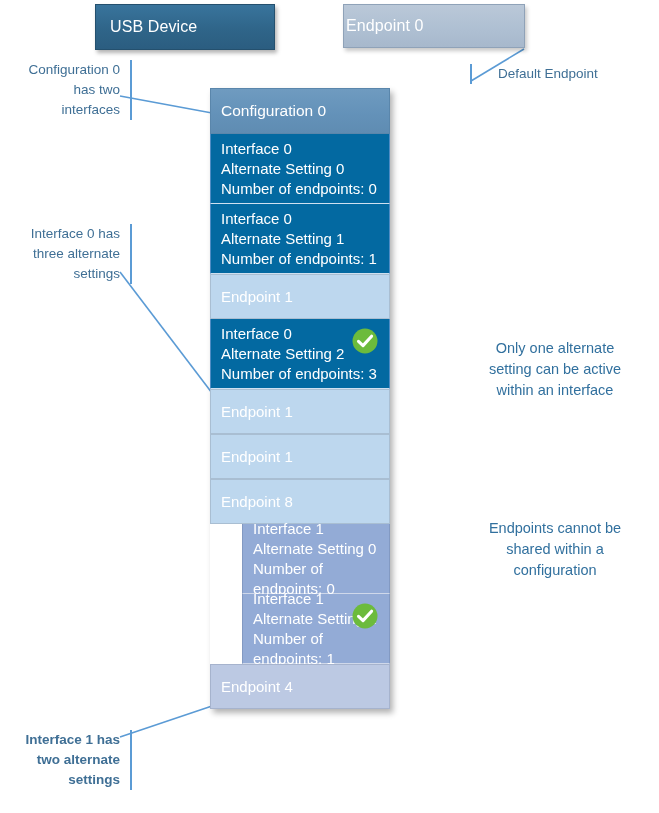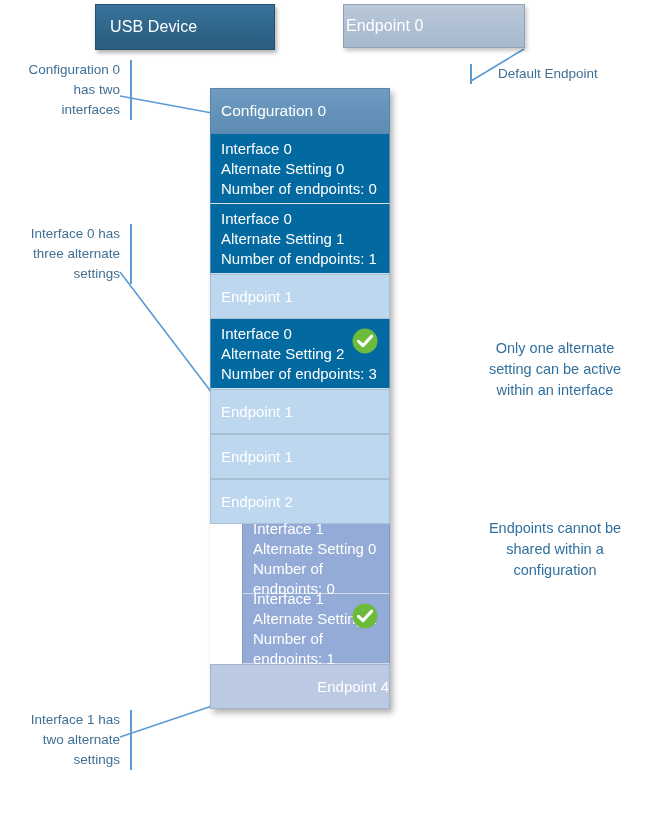--- a/index.html
+++ b/index.html
@@ -135,21 +135,20 @@
 
   
   .row-ep-muted {
     height: 45px;
     background: #bcc9e3;
     border-left: 1px solid #a6b3cd;
     border-right: 1px solid #a6b3cd;
     border-bottom: 1px solid #a6b3cd;
     border-top: 1px solid #a6b3cd;
     justify-content: center;
-    text-align: right;
   }
 
   .row-last {
     border-bottom: 1px solid #a6b3cd;
   }
 
   
   .check-badge {
     position: absolute;
     right: 11px;
@@ -178,21 +177,21 @@
   }
   .anno-plain {
     text-align: center;
     color: #31709e;
     font-size: 14.5px;
     line-height: 21px;
   }
 
   .a-config  { left: 10px;  top: 60px;  width: 110px; }
   .a-iface0  { left: 8px;   top: 224px; width: 112px; }
-  .a-iface1  { left: 5px;   top: 710px; width: 115px; }
+  .a-iface1  { left: 5px;   top: 730px; width: 115px; font-weight: bold; }
   .a-default { left: 470px; top: 64px;  width: 150px; }
 
   .a-note1 { left: 455px; top: 338px; width: 200px; }
   .a-note2 { left: 455px; top: 518px; width: 200px; }
 </style>
 </head>
 <body>
 
 <div class="canvas">
 
@@ -249,21 +248,21 @@
 
     <div class="row row-ep">
       <span>Endpoint 1</span>
     </div>
 
     <div class="row row-ep">
       <span>Endpoint 1</span>
     </div>
 
     <div class="row row-ep">
-      <span>Endpoint 2</span>
+      <span>Endpoint 8</span>
     </div>
 
     <div class="row row-iface1">
       <span>Interface 1
 Alternate Setting 0
 Number of endpoints: 0</span>
     </div>
 
     <div class="row row-iface1">
       <span>Interface 1

